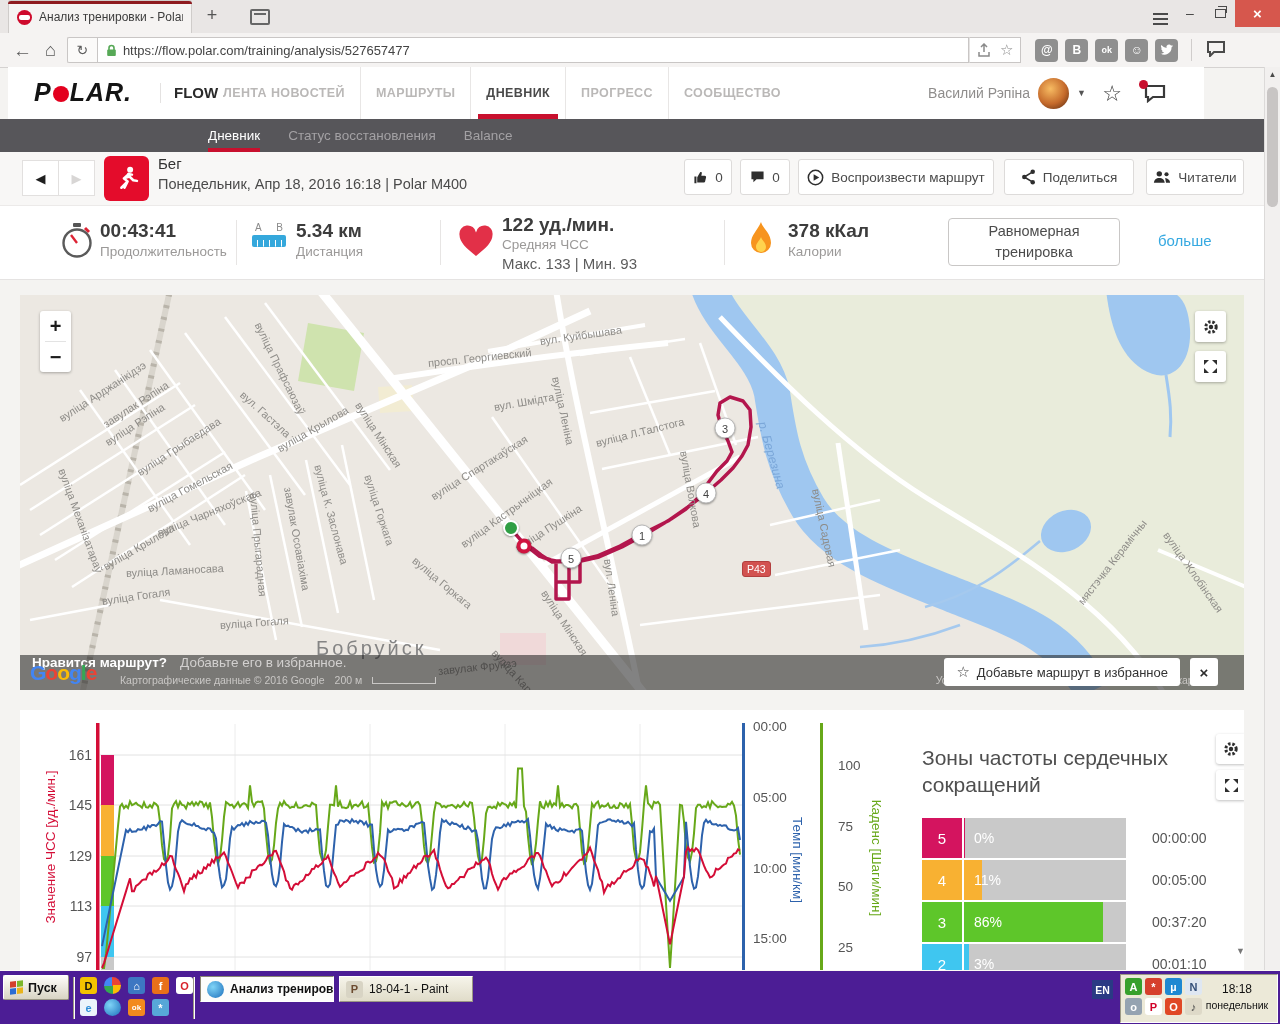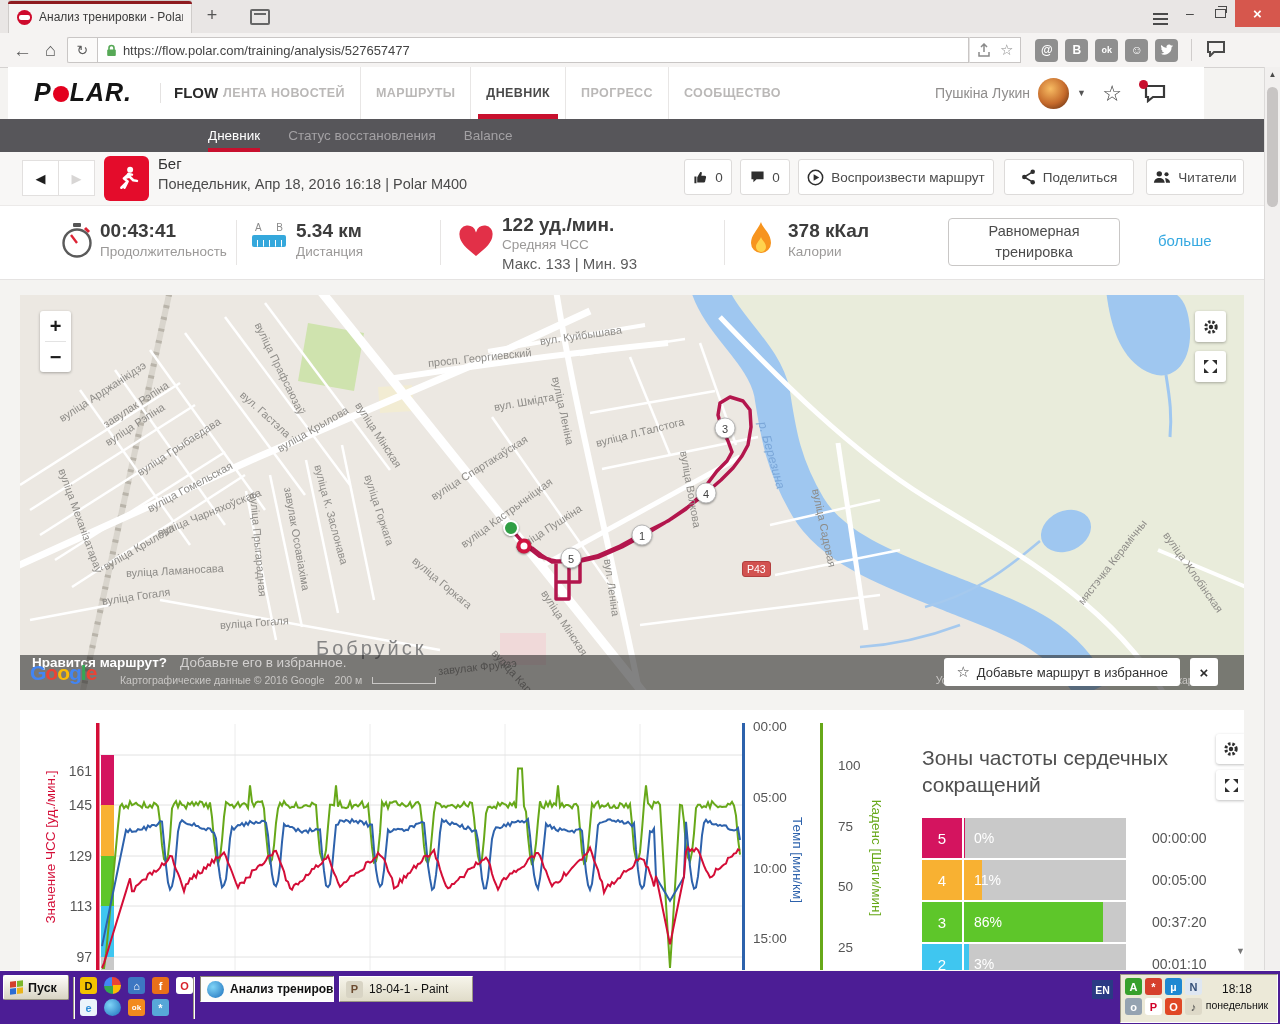--- a/index.html
+++ b/index.html
@@ -232,21 +232,21 @@
           <path d="M2 2h16v10H8l-4 4v-4H2z" fill="none" stroke="#4a4a4a" stroke-width="2"></path>
         </svg>
     </span>
   </div>
 
   <div class="pnav">
     <span class="logo"><span>P</span><span class="o"></span><span>LAR.</span></span>
     <span class="flow">FLOW</span>
     <div id="nav-items"><span class="nav-item">ЛЕНТА НОВОСТЕЙ</span><span class="nav-item">МАРШРУТЫ</span><span class="nav-item active">ДНЕВНИК</span><span class="nav-item">ПРОГРЕСС</span><span class="nav-item">СООБЩЕСТВО</span></div>
     <div class="usergrp">
-      <span class="uname">Пушкіна Лукин</span>
+      <span class="uname">Василий Рэпіна</span>
       <span class="avatar"></span>
       <span class="caret">▼</span>
     </div>
     <span class="navstar">☆</span>
     <span class="navbubble" style="position:absolute">
       <svg width="22" height="19" viewBox="0 0 22 19">
           <path d="M2 2h18v11H9l-5 4v-4H2z" fill="none" stroke="#3a3a3a" stroke-width="2.2"></path>
         </svg>
       <span class="ndot"></span>
     </span>
@@ -570,21 +570,21 @@
         <div class="zrow">
           <div class="zsq" style="background: rgb(63, 198, 240);">2</div>
           <div class="ztrack">
             <div class="zfill" style="width: 4.86px; background: rgb(63, 198, 240);"></div>
             <span class="zpct">3%</span>
           </div>
           <div class="ztime">00:01:10</div>
         </div>
       </div>
     <div id="zone-caret">▼</div>
-  <div class="hrtick" style="top: 37px; margin-top: 16px;">161</div>
+  <div class="hrtick" style="top: 37px;">161</div>
       <div class="hrtick" style="top: 87px;">145</div>
       <div class="hrtick" style="top: 138px;">129</div>
       <div class="hrtick" style="top: 188px;">113</div>
       <div class="hrtick" style="top: 239px;">97</div>
       <div class="ptick" style="top: 9px;">00:00</div>
       <div class="ptick" style="top: 80px;">05:00</div>
       <div class="ptick" style="top: 151px;">10:00</div>
       <div class="ptick" style="top: 221px;">15:00</div>
       <div class="ctick" style="top: 48px;">100</div>
       <div class="ctick" style="top: 109px;">75</div>

